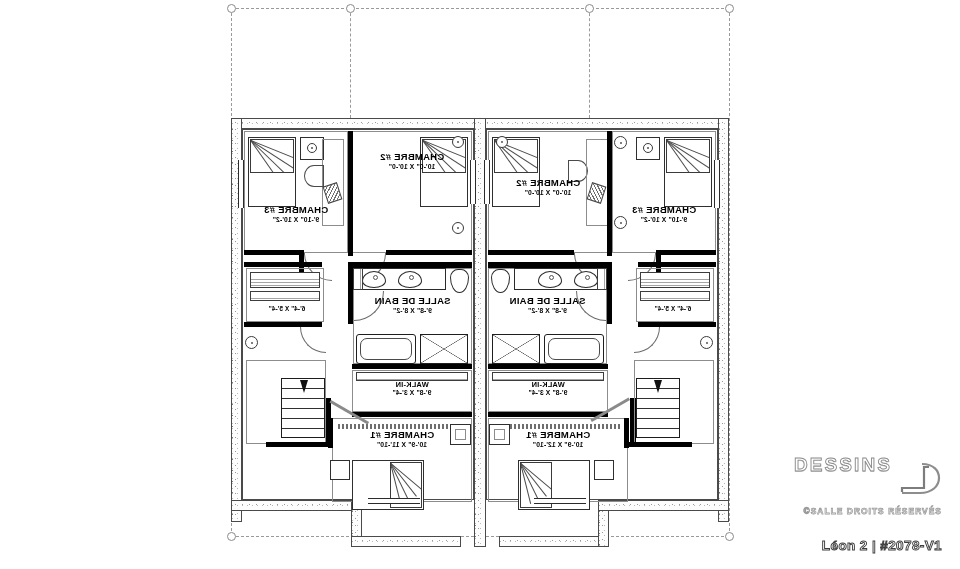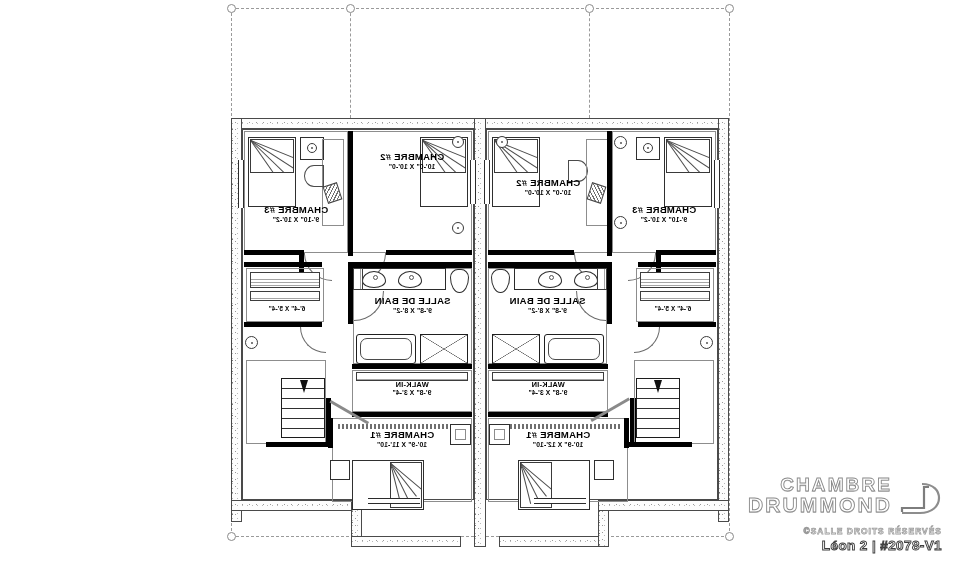--- a/index.html
+++ b/index.html
@@ -97,21 +97,21 @@
     -webkit-text-stroke:0.9px #8a8a8a;
     text-shadow:0 1px 0 #cfcfcf;
   }
   .b1{font-size:19px;}
   .b2{font-size:21px;}
   .b3{
     font-size:8.4px;font-weight:700;letter-spacing:1.05px;color:#fff;
     -webkit-text-stroke:0.75px #9a9a9a;margin-top:3px;
   }
   .plan-id{
-    margin-top:2px;font-size:13.5px;font-weight:700;letter-spacing:.4px;
+    margin-top:22px;font-size:13.5px;font-weight:700;letter-spacing:.4px;
     color:#fff;-webkit-text-stroke:0.95px #3f3f3f;
   }
   .logo-d{position:relative;width:44px;height:44px;flex:0 0 auto;margin-top:4px;}
 </style>
 </head>
 <body>
 
 <div id="stage">
 
   <div class="abs gridline-v" style="left:231px;top:8px;height:528px;"></div>
@@ -369,22 +369,21 @@
     </div>
   </div>
   <div class="abs nstand" style="left:594px;top:460px;width:20px;height:20px;"></div>
   <div class="abs wall" style="left:624px;top:418px;width:5px;height:30px;"></div>
   <div class="abs wall" style="left:628px;top:442px;width:64px;height:5px;"></div>
   <div class="abs win" style="left:534px;top:498px;width:52px;height:6px;"></div>
 
   <div id="brand">
     <div class="brand-row">
       <div class="brand-words">
-        <div class="b1">CHAMBRE</div>
-        <div class="b2">DRUMMOND</div>
+        <div class="b1">DESSINS</div>
       </div>
       <div class="logo-d">
         <svg viewBox="0 0 44 44" width="44" height="44" aria-hidden="true">
           <path d="M4 33 L4 29 L26 29 L26 8 L31 8" fill="none" stroke="#7d7d7d" stroke-width="2.2" stroke-linejoin="miter"></path>
           <path d="M24 5 C36 5 41 12 41 19 C41 27 34 34 22 34 L4 34" fill="none" stroke="#8d8d8d" stroke-width="2.2" stroke-linecap="butt"></path>
         </svg>
       </div>
     </div>
     <div class="b3">©SALLE DROITS RÉSERVÉS</div>
     <div class="plan-id">Léon 2 | #2078-V1</div>

